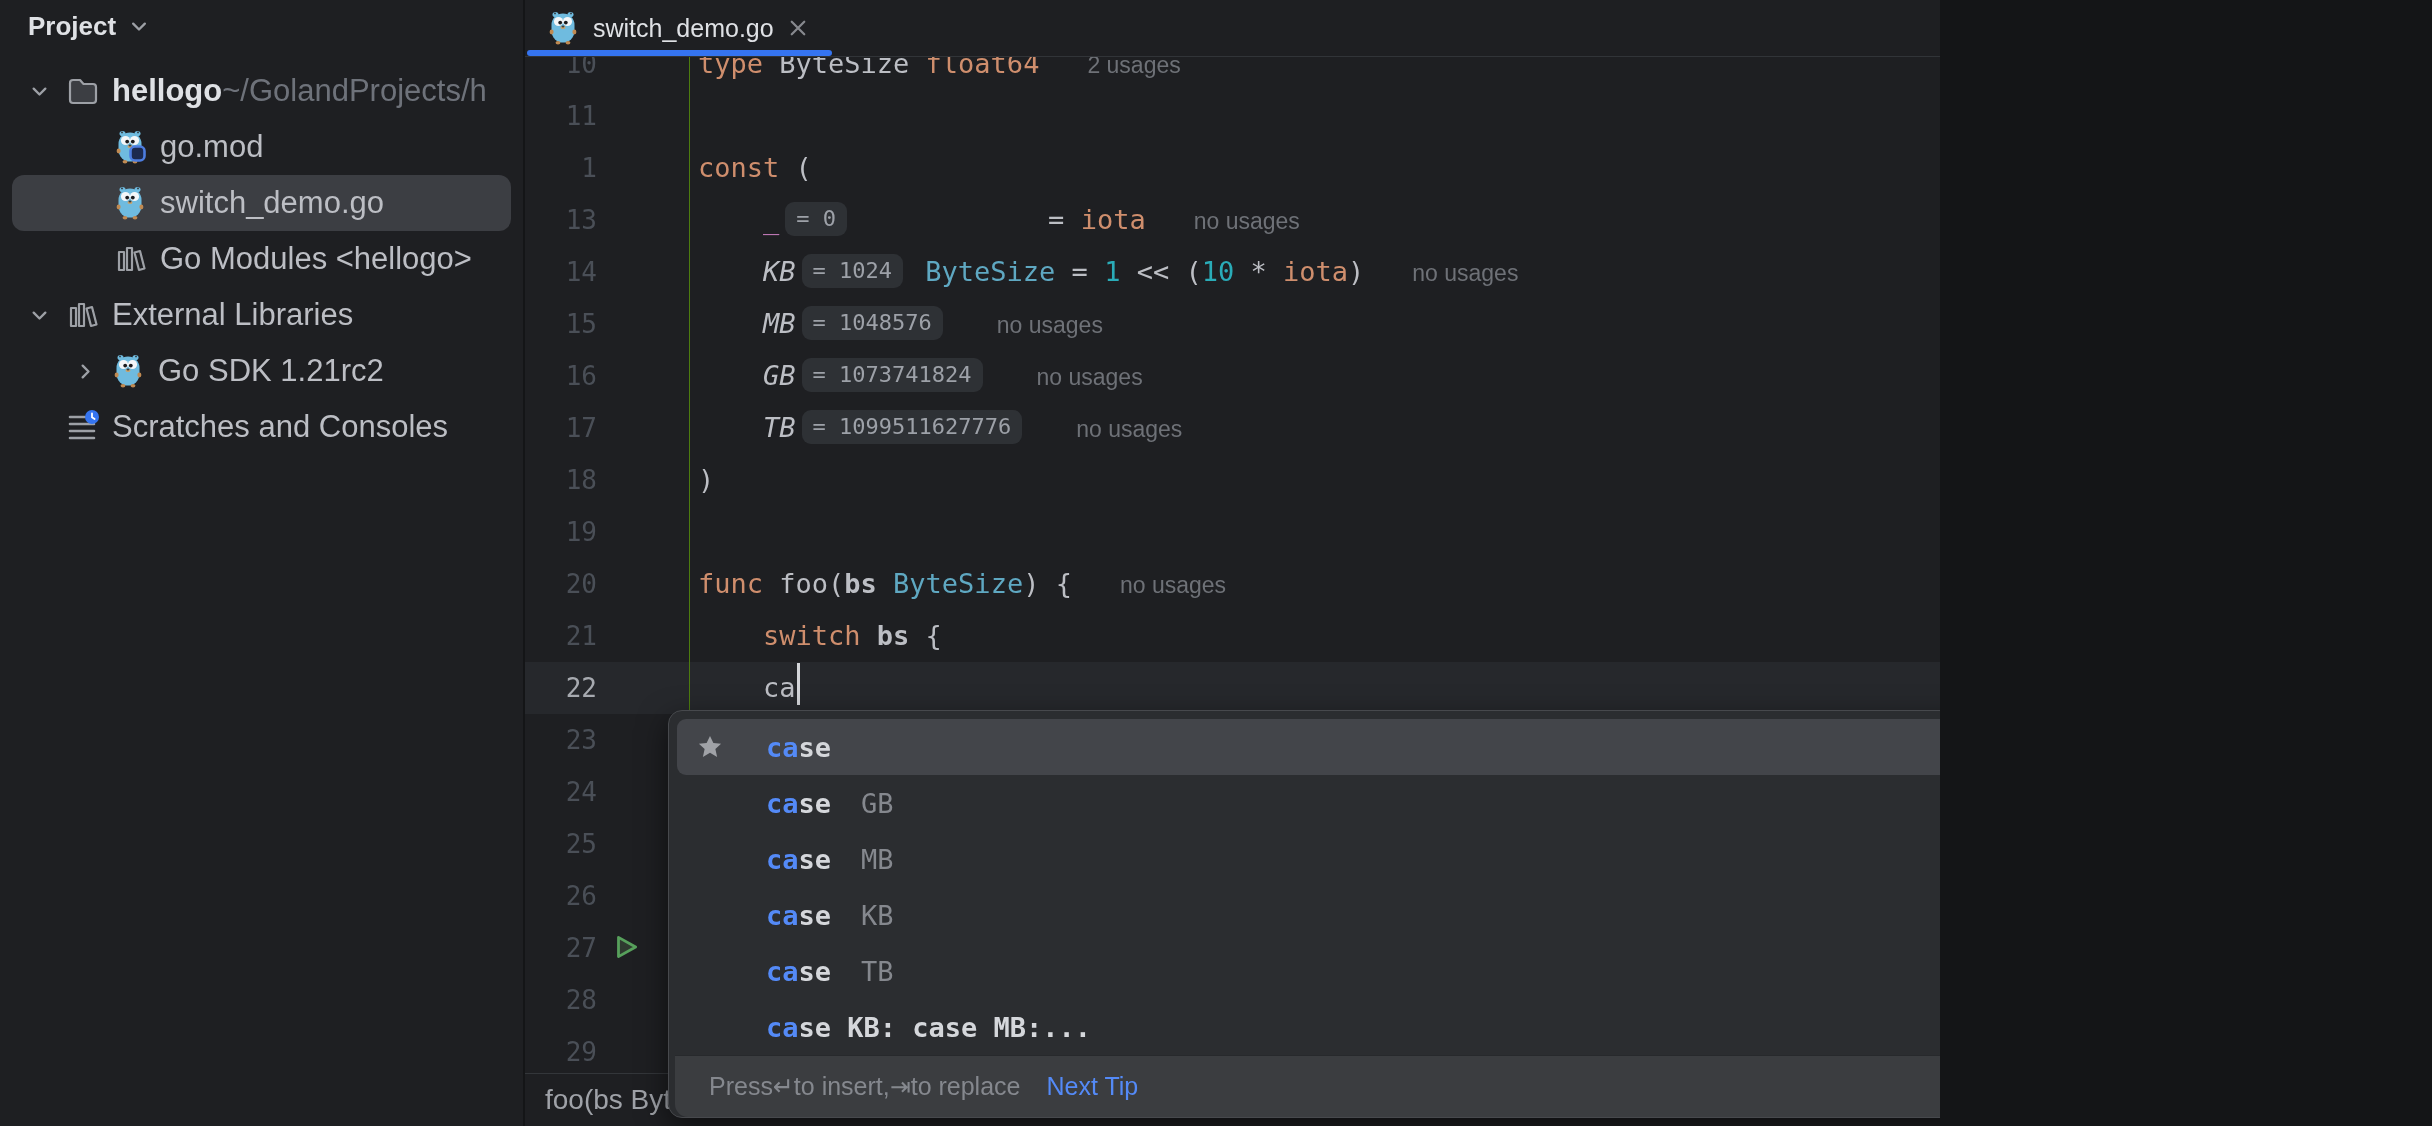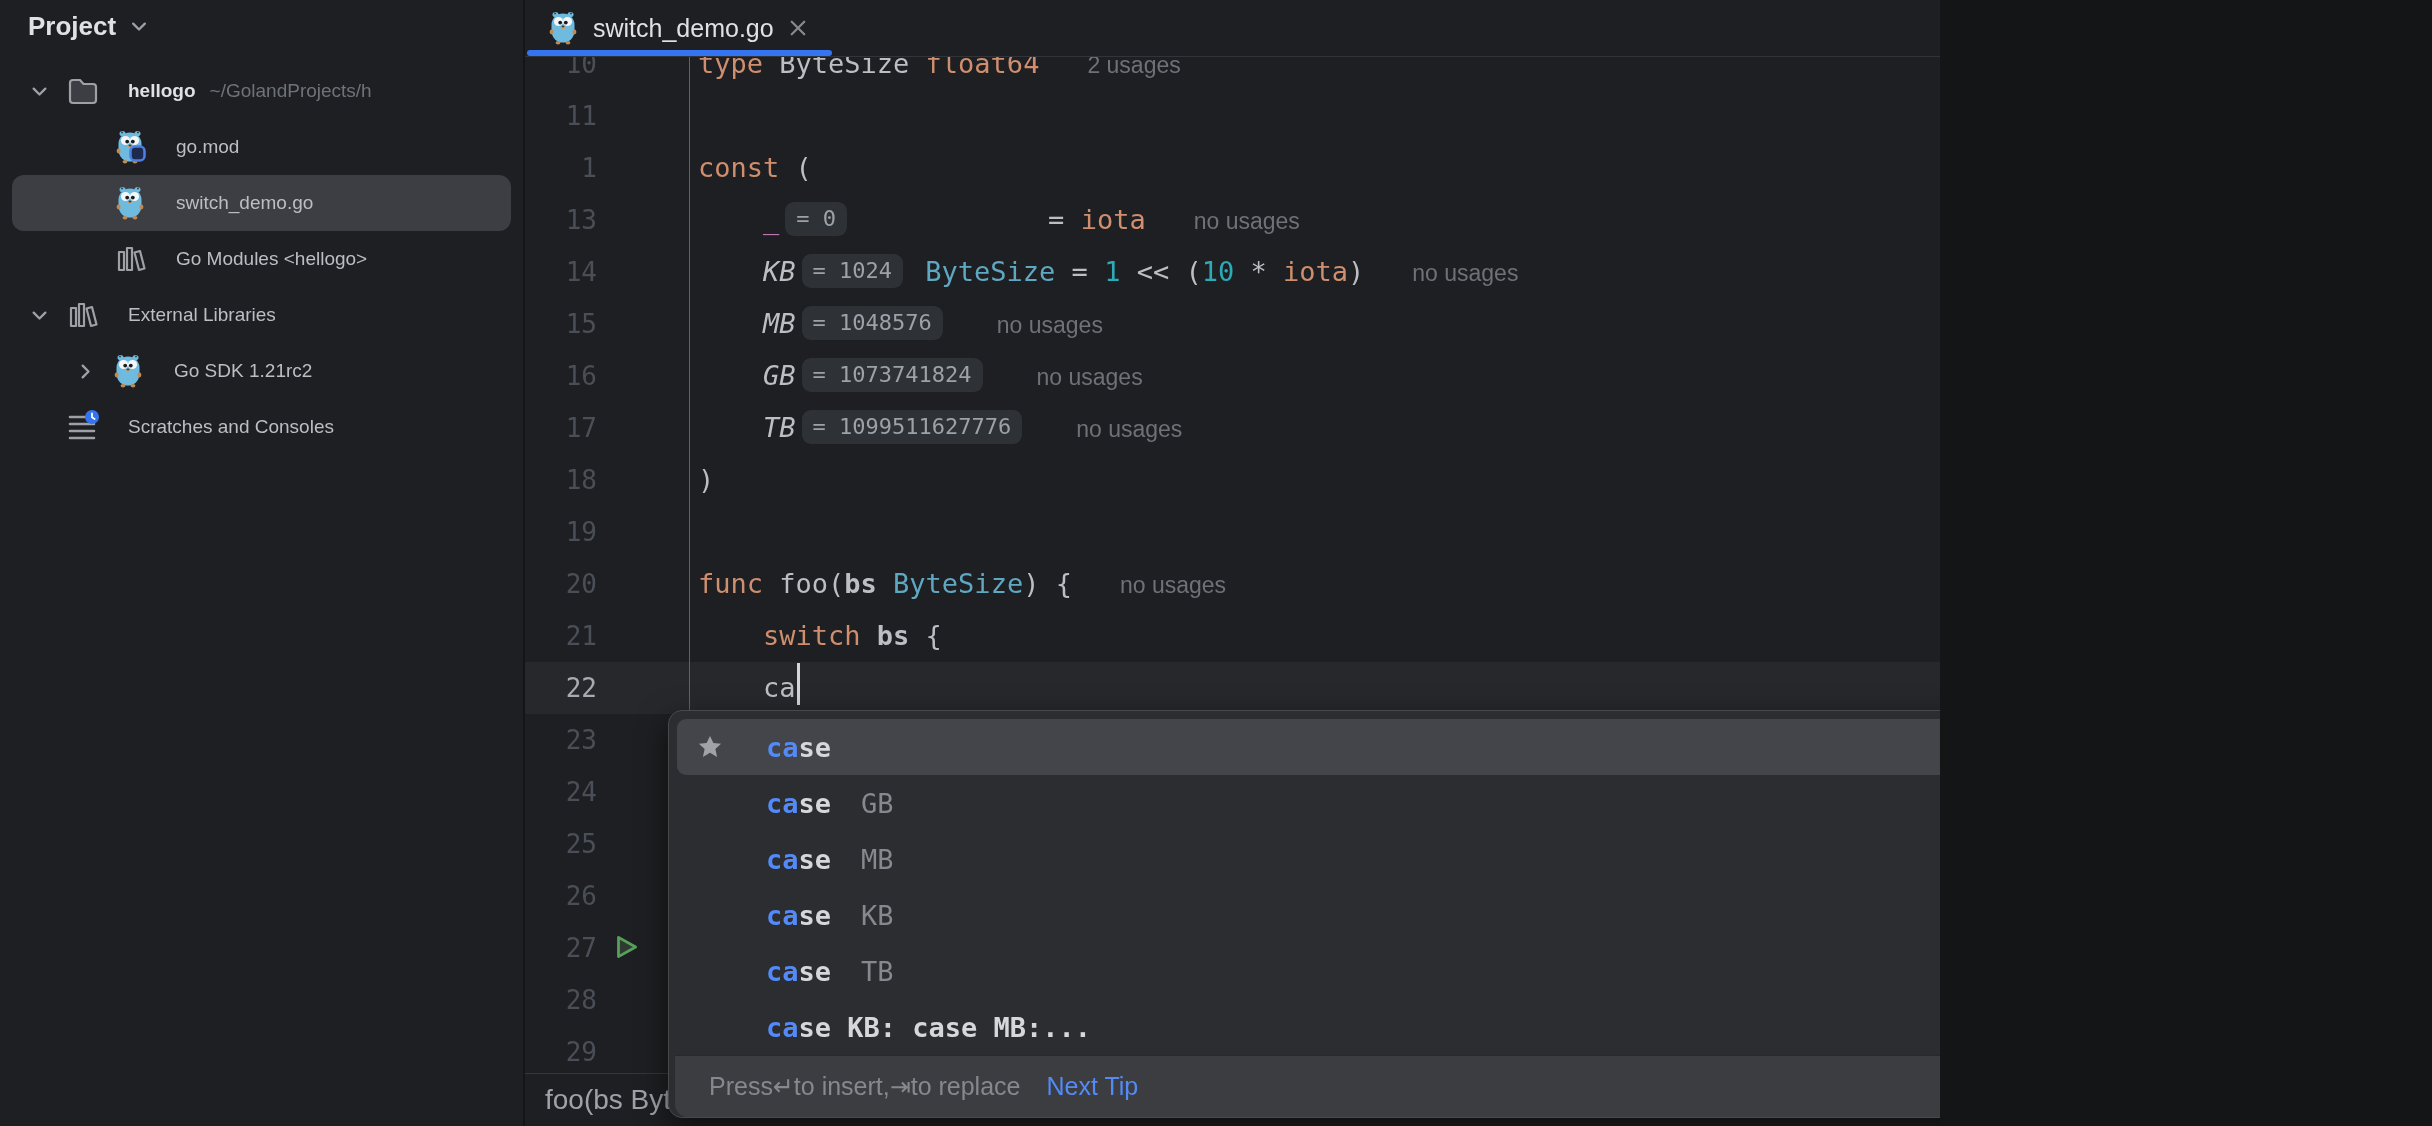--- a/index.html
+++ b/index.html
@@ -17,23 +17,23 @@
   .project-panel{position:absolute;left:0;top:0;width:523px;height:1126px;background:var(--panel-bg)}
   .panel-divider{position:absolute;left:523px;top:0;bottom:0;width:2px;background:#141517}
   .panel-header{display:flex;align-items:center;height:52px;padding-left:28px;gap:14px;cursor:pointer}
   .panel-title{font-size:26px;font-weight:700;color:var(--bright)}
   .tree{margin-top:11px}
   .tree-row{display:flex;align-items:center;height:56px;margin:0 12px;border-radius:12px;
             white-space:nowrap;overflow:hidden;cursor:pointer}
   .tree-row.selected{background:#3C3E43}
   .chev-slot{flex:0 0 54px;display:flex;align-items:center;justify-content:center}
   .tree-icon{flex:0 0 36px;display:flex;align-items:center}
-  .tree-label{font-size:19px;color:var(--tree-text);margin-left:26px}
+  .tree-label{font-size:31px;color:var(--tree-text);margin-left:10px}
   .tree-label.bold{font-weight:700;color:var(--bright)}
-  .tree-sub{font-size:19px;color:#6E727A;margin-left:14px}
+  .tree-sub{font-size:31px;color:#6E727A;}
   
   .editor-area{position:absolute;left:525px;top:0;right:0;bottom:0;background:var(--editor-bg)}
   .tab-bar{position:absolute;left:0;top:0;right:0;height:57px;border-bottom:1px solid #313438}
   .tab{position:relative;display:inline-flex;align-items:center;height:56px;padding:0 26px 0 22px;
        gap:14px;cursor:pointer}
   .tab-label{font-size:25px;color:var(--bright)}
   .tab-underline{position:absolute;left:2px;right:2px;bottom:0;height:6px;border-radius:3px;
                  background:var(--accent)}
   .code-scroll{position:absolute;left:0;top:57px;right:0;bottom:53px;overflow:hidden}
   .code-content{margin-top:-19px}

